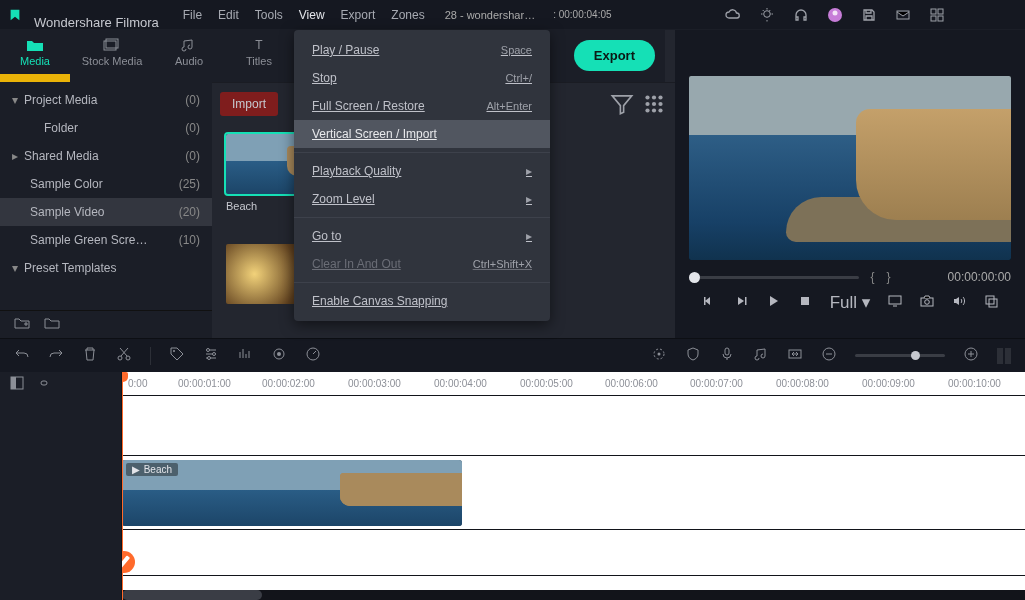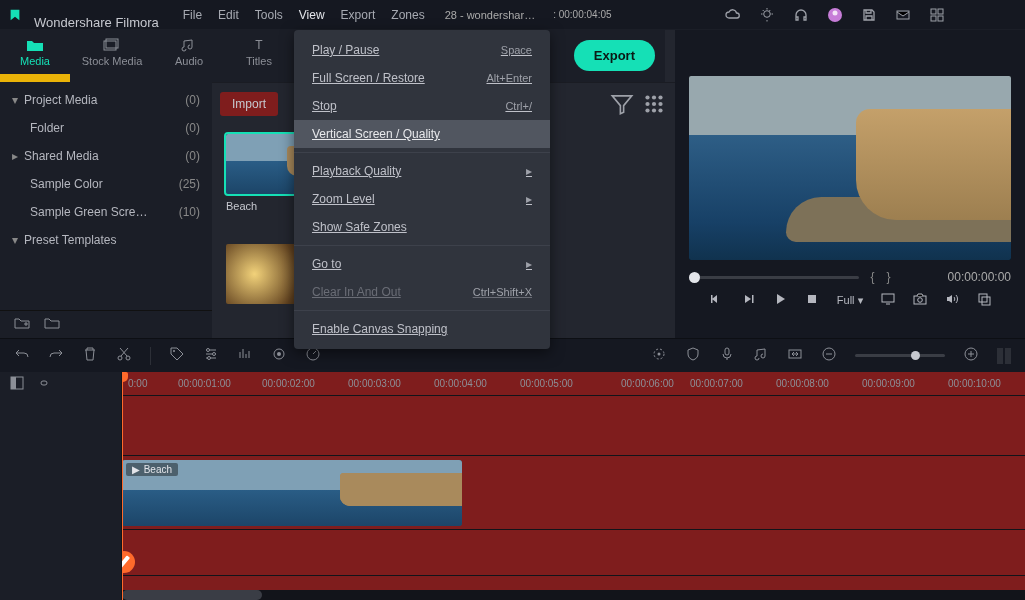--- a/index.html
+++ b/index.html
@@ -65,21 +65,21 @@
 .p-tc { color:#aaa; font-size:12px;padding-left:45px; }
 .p-controls { display:flex; align-items:center; gap:18px; margin-top:8px; justify-content:center; }
 .p-controls svg, .p-controls span { color:#b5b7bf; }
 
 .tl-toolbar { height: 34px; background: #151821; border-top: 1px solid #0d0f14; display:flex; align-items:center; padding:0 14px; gap:18px; }
 .tl-toolbar .sep { flex:1; }
 .tl-toolbar svg, .tl-toolbar span { color:#8c8f97; }
 .zoom-track { width:90px; height:3px; background:#3a3d45; border-radius:2px; position:relative; }
 .zoom-knob { position:absolute; left:62%; top:-3px; width:9px; height:9px; border-radius:50%; background:#c6c8cf; }
 
-.timeline { height: 228px; background: #7f1d1d; display:flex; }
+.timeline { height: 228px; background: #ffffff; display:flex; }
 .tl-gutter { width:122px; background:#1b1e27; border-right:1px solid #12141a; }
 .tl-main { flex:1; position:relative; overflow:hidden; }
 .ruler { height:24px; display:flex; align-items:center; position:relative; border-bottom:1px solid #12141a; }
 .ruler-mark { position:absolute; font-size:10px; color:#8c8f97; }
 .playhead { position:absolute; left:0; top:0; bottom:0; width:1px; background:#ff6a2b; z-index:3; }
 .playhead::before { content:""; position:absolute; left:-5px; top:0; width:11px; height:10px; background:#ff6a2b; border-radius:2px 2px 5px 5px; }
 .track-lane { height:74px; border-bottom:1px solid #12141a; position:relative; }
 .track-lane.audio { height:46px; }
 .clip { position:absolute; left:0; top:4px; height:66px; width:340px; background:#2e4a62; border-radius:3px; overflow:hidden; display:flex; }
 .clip-label { position:absolute; left:4px; top:3px; background:rgba(0,0,0,.4); color:#e3e5ea; font-size:10px; padding:1px 6px; border-radius:2px; display:flex; gap:4px; align-items:center; }
@@ -185,32 +185,36 @@
 <div class="workspace" style="position:relative;">
 
   <div class="left-col">
     <div style="height:52px"></div>
     <div class="tree">
       <div class="tree-row">
         <span class="arrow">▾</span>
         <span class="label">Project Media</span>
         <span class="count">(0)</span>
       </div>
-      <div class="tree-row" style="padding-left:30px">
+      <div class="tree-row" style="padding-left:44px">
         <span class="label">Folder</span>
         <span class="count">(0)</span>
       </div>
       <div class="tree-row">
         <span class="arrow">▸</span>
         <span class="label">Shared Media</span>
         <span class="count">(0)</span>
       </div>
       <div class="tree-row" style="padding-left:30px">
         <span class="label">Sample Color</span>
         <span class="count">(25)</span>
+      </div>
+      <div class="tree-row selected" style="padding-left:30px">
+        <span class="label">Sample Video</span>
+        <span class="count">(20)</span>
       </div>
       <div class="tree-row" style="padding-left:30px">
         <span class="label">Sample Green Scre…</span>
         <span class="count">(10)</span>
       </div>
       <div class="tree-row">
         <span class="arrow">▾</span>
         <span class="label">Preset Templates</span>
       </div>
     </div>
@@ -284,21 +288,21 @@
           </svg></span>
       <span><svg width="14" height="14" viewBox="0 0 14 14">
             <path fill="currentColor" d="M4 3l6 4-6 4zM11 3h1.5v8H11z"></path>
           </svg></span>
       <span><svg width="14" height="14" viewBox="0 0 14 14">
             <path fill="currentColor" d="M4 2l8 5-8 5z"></path>
           </svg></span>
       <span><svg width="14" height="14" viewBox="0 0 14 14">
             <rect x="3" y="3" width="8" height="8" fill="currentColor"></rect>
           </svg></span>
-      <span style="font-size:11px"><span>Full</span> ▾</span>
+      <span style="font-size:17px"><span>Full</span> ▾</span>
       <span><svg width="14" height="14" viewBox="0 0 14 14">
             <rect x="1" y="2" width="12" height="8" fill="none" stroke="currentColor"></rect>
             <path stroke="currentColor" d="M5 12h4"></path>
           </svg></span>
       <span><svg width="14" height="14" viewBox="0 0 14 14">
             <rect x="1" y="4" width="12" height="8" fill="none" stroke="currentColor"></rect>
             <circle cx="7" cy="8" r="2.3" fill="none" stroke="currentColor"></circle>
             <path stroke="currentColor" d="M4 4l1-2h4l1 2"></path>
           </svg></span>
       <span><svg width="14" height="14" viewBox="0 0 14 14">
@@ -312,41 +316,38 @@
     </div>
   </div>
 </div>
 
 <div class="dropdown">
   <div class="dd-item">
       <span>Play / Pause</span>
       <span class="sh">Space</span>
     </div>
   <div class="dd-item">
+      <span>Stop</span>
+      <span class="sh">Ctrl+/</span>
+    </div>
+  <div class="dd-item">
       <span>Full Screen / Restore</span>
       <span class="sh">Alt+Enter</span>
     </div>
-  <div class="dd-item">
-      <span>Stop</span>
-      <span class="sh">Ctrl+/</span>
-    </div>
   <div class="dd-item hl">
-      <span>Vertical Screen / Quality</span>
+      <span>Vertical Screen / Import</span>
     </div>
   <div class="dd-sep"></div>
   <div class="dd-item">
       <span>Playback Quality</span>
       <span class="sub">▸</span>
     </div>
   <div class="dd-item">
       <span>Zoom Level</span>
       <span class="sub">▸</span>
-    </div>
-  <div class="dd-item">
-      <span>Show Safe Zones</span>
     </div>
   <div class="dd-sep"></div>
   <div class="dd-item">
       <span>Go to</span>
       <span class="sub">▸</span>
     </div>
   <div class="dd-item disabled">
       <span>Clear In And Out</span>
       <span class="sh">Ctrl+Shift+X</span>
     </div>
@@ -442,21 +443,21 @@
     </div>
   </div>
   <div class="tl-main">
     <div class="ruler">
       <span class="ruler-mark" style="left:6px">0:00</span>
       <span class="ruler-mark" style="left:56px">00:00:01:00</span>
       <span class="ruler-mark" style="left:140px">00:00:02:00</span>
       <span class="ruler-mark" style="left:226px">00:00:03:00</span>
       <span class="ruler-mark" style="left:312px">00:00:04:00</span>
       <span class="ruler-mark" style="left:398px">00:00:05:00</span>
-      <span class="ruler-mark" style="left:499px">00:00:06:00</span>
+      <span class="ruler-mark" style="left:483px">00:00:06:00</span>
       <span class="ruler-mark" style="left:568px">00:00:07:00</span>
       <span class="ruler-mark" style="left:654px">00:00:08:00</span>
       <span class="ruler-mark" style="left:740px">00:00:09:00</span>
       <span class="ruler-mark" style="left:826px">00:00:10:00</span>
     </div>
     <div class="playhead"></div>
     <div class="track-lane" style="height:60px"></div>
     <div class="track-lane">
 
       <div class="clip">

